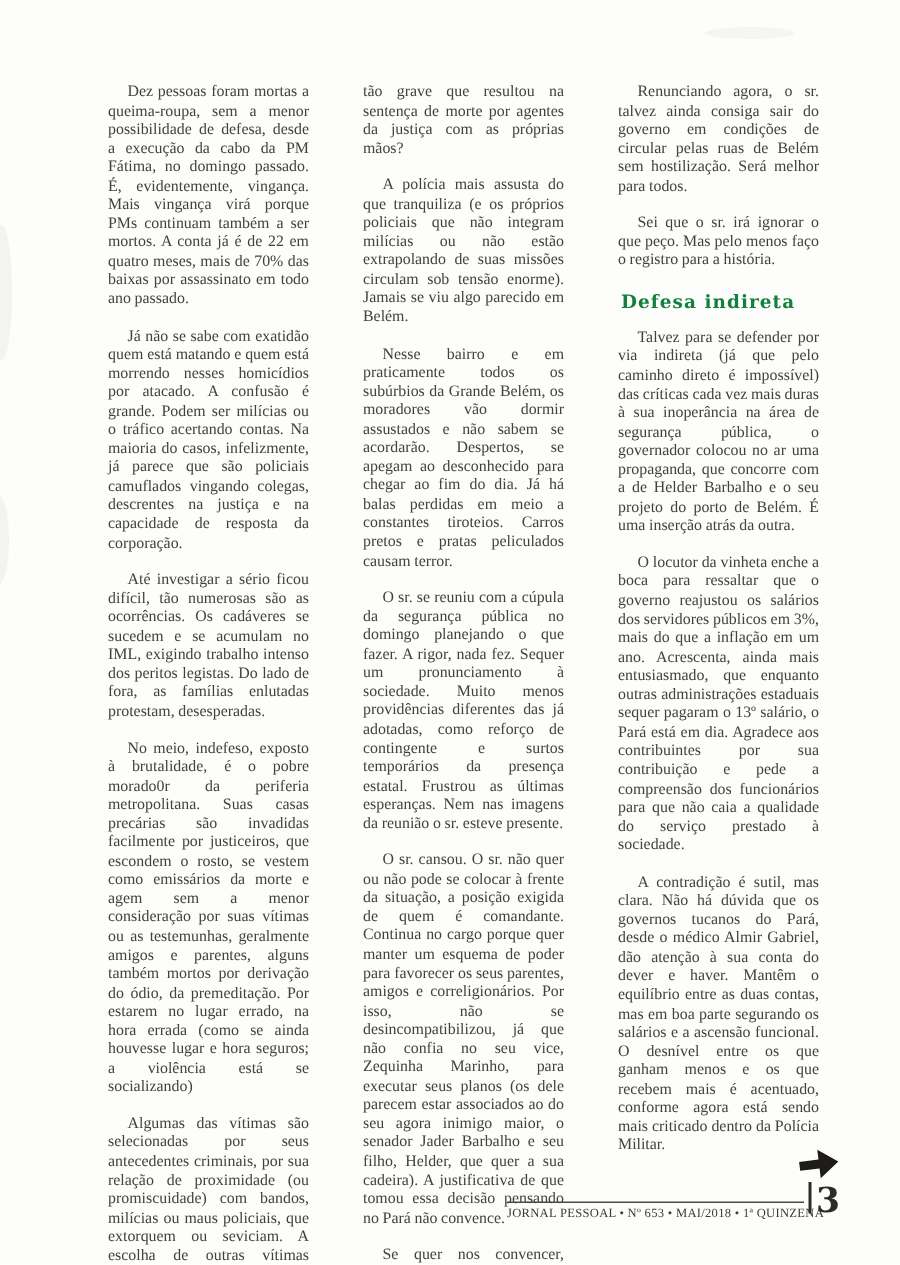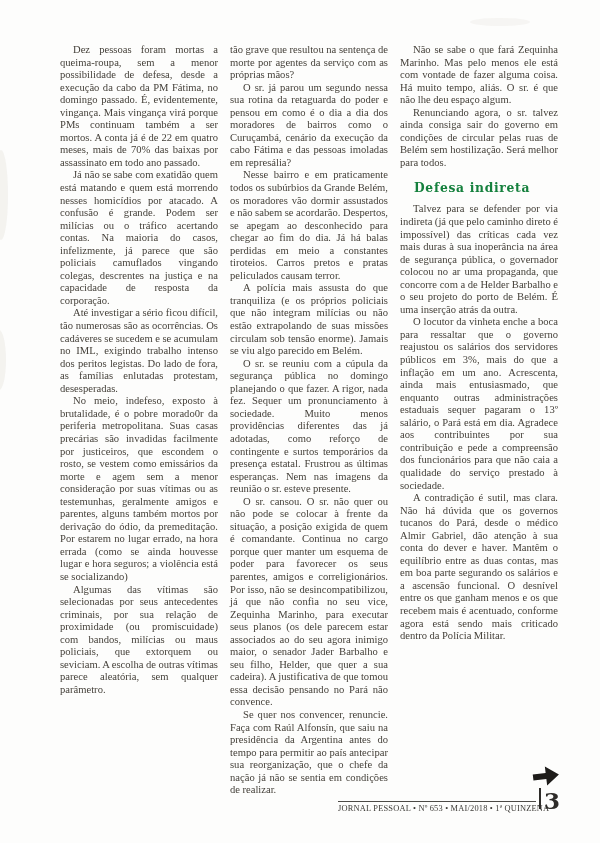--- a/index.html
+++ b/index.html
@@ -10,21 +10,21 @@
     font-family:"Liberation Serif",serif;
     color:#45413a;
     overflow:hidden;
   }
   .cols{
     position:absolute;left:60px;top:44px;
     display:flex;gap:12px;
   }
   .col{width:158px;}
   .col p{
-    margin:0;
+    margin:12px;
     font-size:10.6px;
     line-height:12.55px;
     text-align:justify;
     text-indent:13px;
     word-spacing:-0.2px;
   }
   .col p.noindent{text-indent:0;}
   .section-heading{
     font-family:"DejaVu Serif",serif;
     font-weight:bold;
@@ -77,32 +77,31 @@
 
     <div class="col">
       <p>Dez pessoas foram mortas a queima-roupa, sem a menor possibilidade de defesa, desde a execução da cabo da PM Fátima, no domingo passado. É, evidentemente, vingança. Mais vingança virá porque PMs continuam também a ser mortos. A conta já é de 22 em quatro meses, mais de 70% das baixas por assassinato em todo ano passado.</p>
       <p>Já não se sabe com exatidão quem está matando e quem está morrendo nesses homicídios por atacado. A confusão é grande. Podem ser milícias ou o tráfico acertando contas. Na maioria do casos, infelizmente, já parece que são policiais camuflados vingando colegas, descrentes na justiça e na capacidade de resposta da corporação.</p>
       <p>Até investigar a sério ficou difícil, tão numerosas são as ocorrências. Os cadáveres se sucedem e se acumulam no IML, exigindo trabalho intenso dos peritos legistas. Do lado de fora, as famílias enlutadas protestam, desesperadas.</p>
       <p>No meio, indefeso, exposto à brutalidade, é o pobre morado0r da periferia metropolitana. Suas casas precárias são invadidas facilmente por justiceiros, que escondem o rosto, se vestem como emissários da morte e agem sem a menor consideração por suas vítimas ou as testemunhas, geralmente amigos e parentes, alguns também mortos por derivação do ódio, da premeditação. Por estarem no lugar errado, na hora errada (como se ainda houvesse lugar e hora seguros; a violência está se socializando)</p>
       <p>Algumas das vítimas são selecionadas por seus antecedentes criminais, por sua relação de proximidade (ou promiscuidade) com bandos, milícias ou maus policiais, que extorquem ou seviciam. A escolha de outras vítimas parece aleatória, sem qualquer parâmetro.</p>
     </div>
 
     <div class="col">
-      <p class="noindent">tão grave que resultou na sentença de morte por agentes da serviço com as próprias mãos?</p>
-      <p>O sr. já parou um segundo nessa sua rotina da retaguarda do poder e pensou em como é o dia a dia dos moradores de bairros como o Curuçambá, cenário da execução da cabo Fátima e das pessoas imoladas em represália?</p>
+      <p class="noindent">tão grave que resultou na sentença de morte por agentes da justiça com as próprias mãos?</p>
+      <p>A polícia mais assusta do que tranquiliza (e os próprios policiais que não integram milícias ou não estão extrapolando de suas missões circulam sob tensão enorme). Jamais se viu algo parecido em Belém.</p>
       <p>Nesse bairro e em praticamente todos os subúrbios da Grande Belém, os moradores vão dormir assustados e não sabem se acordarão. Despertos, se apegam ao desconhecido para chegar ao fim do dia. Já há balas perdidas em meio a constantes tiroteios. Carros pretos e pratas peliculados causam terror.</p>
-      <p>A polícia mais assusta do que tranquiliza (e os próprios policiais que não integram milícias ou não estão extrapolando de suas missões circulam sob tensão enorme). Jamais se viu algo parecido em Belém.</p>
       <p>O sr. se reuniu com a cúpula da segurança pública no domingo planejando o que fazer. A rigor, nada fez. Sequer um pronunciamento à sociedade. Muito menos providências diferentes das já adotadas, como reforço de contingente e surtos temporários da presença estatal. Frustrou as últimas esperanças. Nem nas imagens da reunião o sr. esteve presente.</p>
       <p>O sr. cansou. O sr. não quer ou não pode se colocar à frente da situação, a posição exigida de quem é comandante. Continua no cargo porque quer manter um esquema de poder para favorecer os seus parentes, amigos e correligionários. Por isso, não se desincompatibilizou, já que não confia no seu vice, Zequinha Marinho, para executar seus planos (os dele parecem estar associados ao do seu agora inimigo maior, o senador Jader Barbalho e seu filho, Helder, que quer a sua cadeira). A justificativa de que tomou essa decisão pensando no Pará não convence.</p>
       <p>Se quer nos convencer, renuncie. Faça com Raúl Alfonsín, que saiu na presidência da Argentina antes do tempo para permitir ao país antecipar sua reorganização, que o chefe da nação já não se sentia em condições de realizar.</p>
     </div>
 
     <div class="col">
-      <p>Não se sabe o que fará Zequinha Marinho. Mas pelo menos ele está com vontade de fazer alguma coisa. Há muito tempo, aliás. O sr. é que não lhe deu espaço algum.</p>
       <p>Renunciando agora, o sr. talvez ainda consiga sair do governo em condições de circular pelas ruas de Belém sem hostilização. Será melhor para todos.</p>
+      <p>Sei que o sr. irá ignorar o que peço. Mas pelo menos faço o registro para a história.</p>
       <h2 class="section-heading">Defesa indireta</h2>
       <p>Talvez para se defender por via indireta (já que pelo caminho direto é impossível) das críticas cada vez mais duras à sua inoperância na área de segurança pública, o governador colocou no ar uma propaganda, que concorre com a de Helder Barbalho e o seu projeto do porto de Belém. É uma inserção atrás da outra.</p>
       <p>O locutor da vinheta enche a boca para ressaltar que o governo reajustou os salários dos servidores públicos em 3%, mais do que a inflação em um ano. Acrescenta, ainda mais entusiasmado, que enquanto outras administrações estaduais sequer pagaram o 13º salário, o Pará está em dia. Agradece aos contribuintes por sua contribuição e pede a compreensão dos funcionários para que não caia a qualidade do serviço prestado à sociedade.</p>
       <p>A contradição é sutil, mas clara. Não há dúvida que os governos tucanos do Pará, desde o médico Almir Gabriel, dão atenção à sua conta do dever e haver. Mantêm o equilíbrio entre as duas contas, mas em boa parte segurando os salários e a ascensão funcional. O desnível entre os que ganham menos e os que recebem mais é acentuado, conforme agora está sendo mais criticado dentro da Polícia Militar.</p>
     </div>
 
   </div>
 
   <svg class="cont-arrow" viewBox="0 0 28 20" xmlns="http://www.w3.org/2000/svg">
     <path d="M1 7 h13 v-6.5 l13 9.5 l-13 9.5 v-6.5 h-13 z" fill="#1e1c1a"></path>

